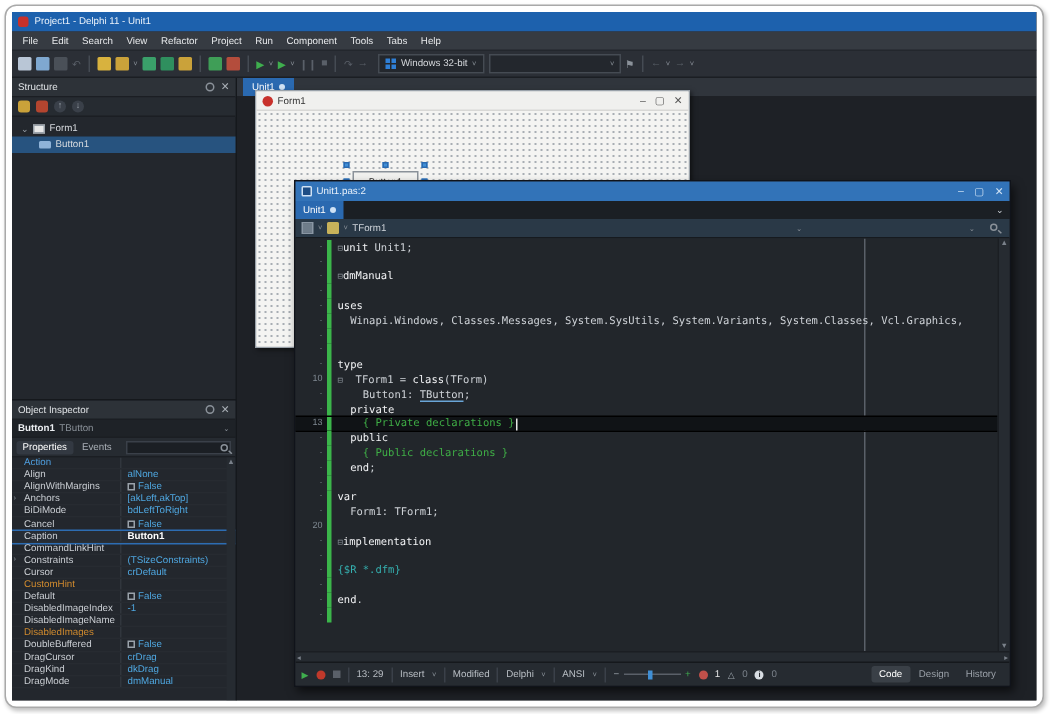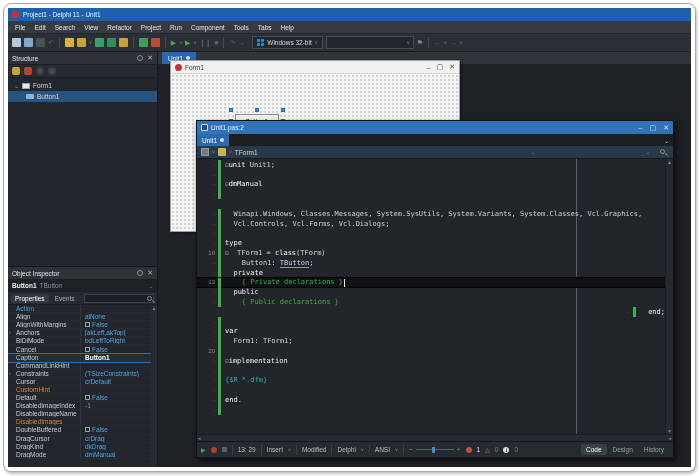--- a/index.html
+++ b/index.html
@@ -405,32 +405,33 @@
             </span>
       </div>
     </div>
 
     <div class="code-area" id="code-area">
       <div class="marginline"></div>
     <div class="cline" style="top: 1px;"><span class="gut">·</span><span class="chg"></span><span class="txt"><span style="color: rgb(138, 145, 153); font-size: 6px;">⊟</span><span class="kw">unit</span><span class="id"> Unit1;</span></span></div>
           <div class="cline" style="top: 10.8px;"><span class="gut">·</span><span class="chg"></span><span class="txt"></span></div>
           <div class="cline" style="top: 20.6px;"><span class="gut">·</span><span class="chg"></span><span class="txt"><span style="color: rgb(138, 145, 153); font-size: 6px;">⊟</span><span class="kw">dmManual</span></span></div>
           <div class="cline" style="top: 30.4px;"><span class="gut">·</span><span class="chg"></span><span class="txt"></span></div>
+          <div class="cline" style="top: 40.2px;"><span class="gut">·</span><span class="chg"></span><span class="txt"><span class="kw">uses</span></span></div>
           <div class="cline" style="top: 50px;"><span class="gut">·</span><span class="chg"></span><span class="txt"><span class="id">  Winapi.Windows, Classes.Messages, System.SysUtils, System.Variants, System.Classes, Vcl.Graphics,</span></span></div>
-          <div class="cline" style="top: 59.8px;"><span class="gut">·</span><span class="chg"></span><span class="txt"><span class="id">  Vcl.Controls, Vcl.Forms, Vcl.Dialogs;</span></span></div>
+          <div class="cline" style="top: 59.8px;"><span class="gut">·</span><span class="chg"></span></div>
           <div class="cline" style="top: 69.6px;"><span class="gut">·</span><span class="chg"></span><span class="txt"></span></div>
           <div class="cline" style="top: 79.4px;"><span class="gut">·</span><span class="chg"></span><span class="txt"><span class="kw">type</span></span></div>
           <div class="cline" style="top: 89.2px;"><span class="gut">10</span><span class="chg"></span><span class="txt"><span style="color: rgb(138, 145, 153); font-size: 6px;">⊟</span><span class="id">  TForm1 = </span><span class="kw">class</span><span class="id">(TForm)</span></span></div>
           <div class="cline" style="top: 99px;"><span class="gut">·</span><span class="chg"></span><span class="txt"><span class="id">    Button1: </span><span class="und">TButton</span><span class="id">;</span></span></div>
           <div class="cline" style="top: 108.8px;"><span class="gut">·</span><span class="chg"></span><span class="txt"><span class="id">  </span><span class="kw">private</span></span></div>
           <div class="cline cur" style="top: 118.6px;"><span class="gut">13</span><span class="chg"></span><span class="txt"><span class="id">    </span><span class="cmt">{ Private declarations }</span></span></div>
           <span class="caret" style="top: 119.6px; left: 147px;"></span>
           <div class="cline" style="top: 128.4px;"><span class="gut">·</span><span class="chg"></span><span class="txt"><span class="id">  </span><span class="kw">public</span></span></div>
           <div class="cline" style="top: 138.2px;"><span class="gut">·</span><span class="chg"></span><span class="txt"><span class="id">    </span><span class="cmt">{ Public declarations }</span></span></div>
-          <div class="cline" style="top: 148px; justify-content: flex-end;"><span class="gut">·</span><span class="chg"></span><span class="txt"><span class="id">  </span><span class="kw">end</span><span class="id">;</span></span></div>
+          <div class="cline" style="top: 148px;"><span class="gut">·</span><span class="chg"></span><span class="txt"><span class="id">  </span><span class="kw">end</span><span class="id">;</span></span></div>
           <div class="cline" style="top: 157.8px;"><span class="gut">·</span><span class="chg"></span><span class="txt"></span></div>
           <div class="cline" style="top: 167.6px;"><span class="gut">·</span><span class="chg"></span><span class="txt"><span class="kw">var</span></span></div>
           <div class="cline" style="top: 177.4px;"><span class="gut">·</span><span class="chg"></span><span class="txt"><span class="id">  Form1: TForm1;</span></span></div>
           <div class="cline" style="top: 187.2px;"><span class="gut">20</span><span class="chg"></span><span class="txt"></span></div>
           <div class="cline" style="top: 197px;"><span class="gut">·</span><span class="chg"></span><span class="txt"><span style="color: rgb(138, 145, 153); font-size: 6px;">⊟</span><span class="kw">implementation</span></span></div>
           <div class="cline" style="top: 206.8px;"><span class="gut">·</span><span class="chg"></span><span class="txt"></span></div>
           <div class="cline" style="top: 216.6px;"><span class="gut">·</span><span class="chg"></span><span class="txt"><span class="dir">{$R *.dfm}</span></span></div>
           <div class="cline" style="top: 226.4px;"><span class="gut">·</span><span class="chg"></span><span class="txt"></span></div>
           <div class="cline" style="top: 236.2px;"><span class="gut">·</span><span class="chg"></span><span class="txt"><span class="kw">end</span><span class="id">.</span></span></div>
           <div class="cline" style="top: 246px;"><span class="gut">·</span><span class="chg"></span><span class="txt"></span></div>

